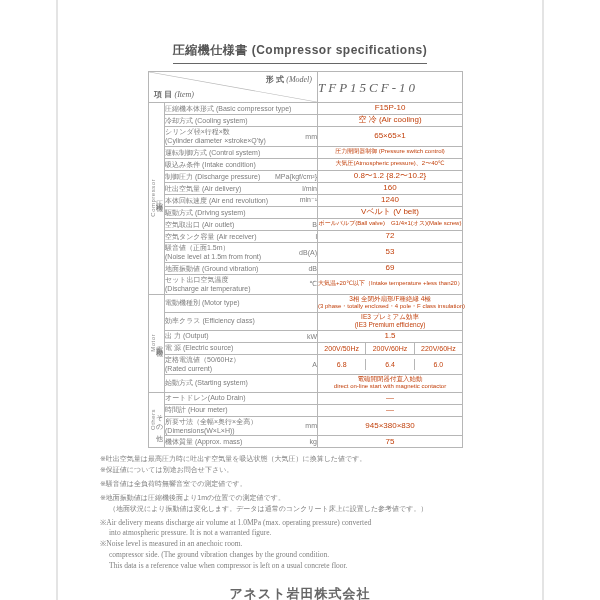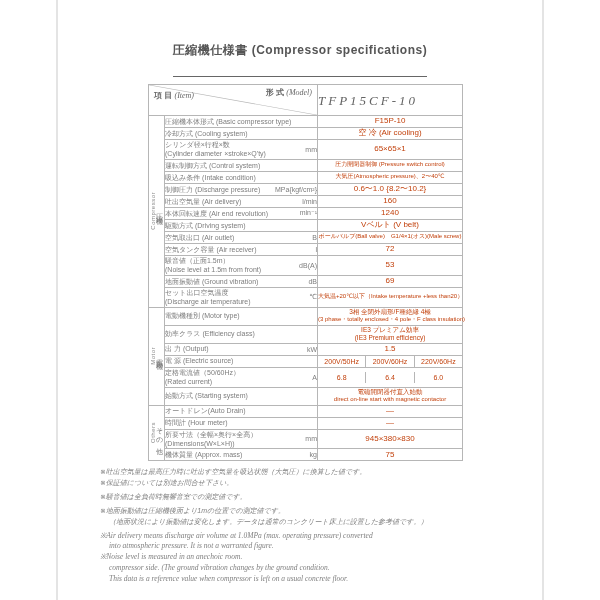--- a/index.html
+++ b/index.html
@@ -11,31 +11,31 @@
   .page{position:absolute;inset:0;background:#fff;}
   .scan-edge{position:absolute;top:0;bottom:0;width:2px;background:#e4e4e4;}
   .scan-edge.left{left:56px;}
   .scan-edge.right{left:542px;}
 
   .content{position:absolute;left:100px;top:40px;width:400px;}
 
   .title-wrap{text-align:center;margin-bottom:7px;}
   .doc-title{
     display:inline-block;font-size:12px;font-weight:600;color:#555;
-    letter-spacing:.5px;border-bottom:1px solid #666;padding-bottom:17px;
+    letter-spacing:.5px;border-bottom:1px solid #666;padding-bottom:4px;
   }
 
   table.spec{border-collapse:collapse;margin-left:48px;width:314px;table-layout:fixed;background:#fff;}
   table.spec td{border:1px solid #b6b6b6;padding:0;vertical-align:middle;}
 
   
   .hdr-left{position:relative;height:30px;}
   .hdr-left svg{position:absolute;inset:0;width:100%;height:100%;}
   .model-label{position:absolute;top:2px;right:5px;font-size:8px;color:#666;white-space:nowrap;}
-  .item-label{position:absolute;bottom:14px;left:5px;font-size:8px;color:#666;white-space:nowrap;}
+  .item-label{position:absolute;bottom:2px;left:5px;font-size:8px;color:#666;white-space:nowrap;}
   .en-it{font-family:"Liberation Serif",serif;font-style:italic;}
   .hdr-right{text-align:left;}
   .model-value{
     font-family:"Liberation Serif",serif;font-style:italic;
     font-size:13px;letter-spacing:3px;color:#636363;white-space:nowrap;
   }
 
   
   .sec-cell{background:#fff;}
   .sec-inner{display:flex;flex-direction:row;align-items:center;justify-content:center;gap:0;}
@@ -55,21 +55,21 @@
   .vline.mid{font-size:6.5px;}
   .vline.small{font-size:6px;}
   .val-cols{display:flex;align-items:stretch;}
   .vcol{flex:1;font-size:7px;padding:2px 0;white-space:nowrap;}
   .vcol + .vcol{border-left:1px solid #b6b6b6;}
 
   tr.r1{height:12px;}
   tr.r2{height:18px;}
 
   
-  .notes{margin-top:6px;font-style:italic;}
+  .notes{margin-top:6px;}
   .notes-jp{font-size:7px;line-height:1.55;color:#7f7f7f;}
   .notes-jp .note-gap{margin-top:3px;}
   .notes-en{font-family:"Liberation Serif",serif;font-size:7.5px;line-height:1.45;color:#7f7f7f;margin-top:3px;}
   .note-line.indent{padding-left:9px;}
 
   
   .footer{margin-top:13px;text-align:center;}
   .footer-jp{font-size:13px;font-weight:bold;color:#666;letter-spacing:1px;}
 </style>
 </head>
@@ -176,21 +176,21 @@
           <tr class="r1">
             <td class="lbl-cell">
               <div class="lbl-flex">
                 <div class="lbl">
                   <div>制御圧力 (Discharge pressure)</div>
                 </div>
                 <span class="unit">MPa{kgf/cm²}</span>
               </div>
             </td>
             <td class="val-cell">
-              <div class="vline">0.6〜1.0 {8.2〜10.2}</div>
+              <div class="vline">0.8〜1.2 {8.2〜10.2}</div>
             </td>
           </tr>
           <tr class="r1">
             <td class="lbl-cell">
               <div class="lbl-flex">
                 <div class="lbl">
                   <div>吐出空気量 (Air delivery)</div>
                 </div>
                 <span class="unit">l/min</span>
               </div>

